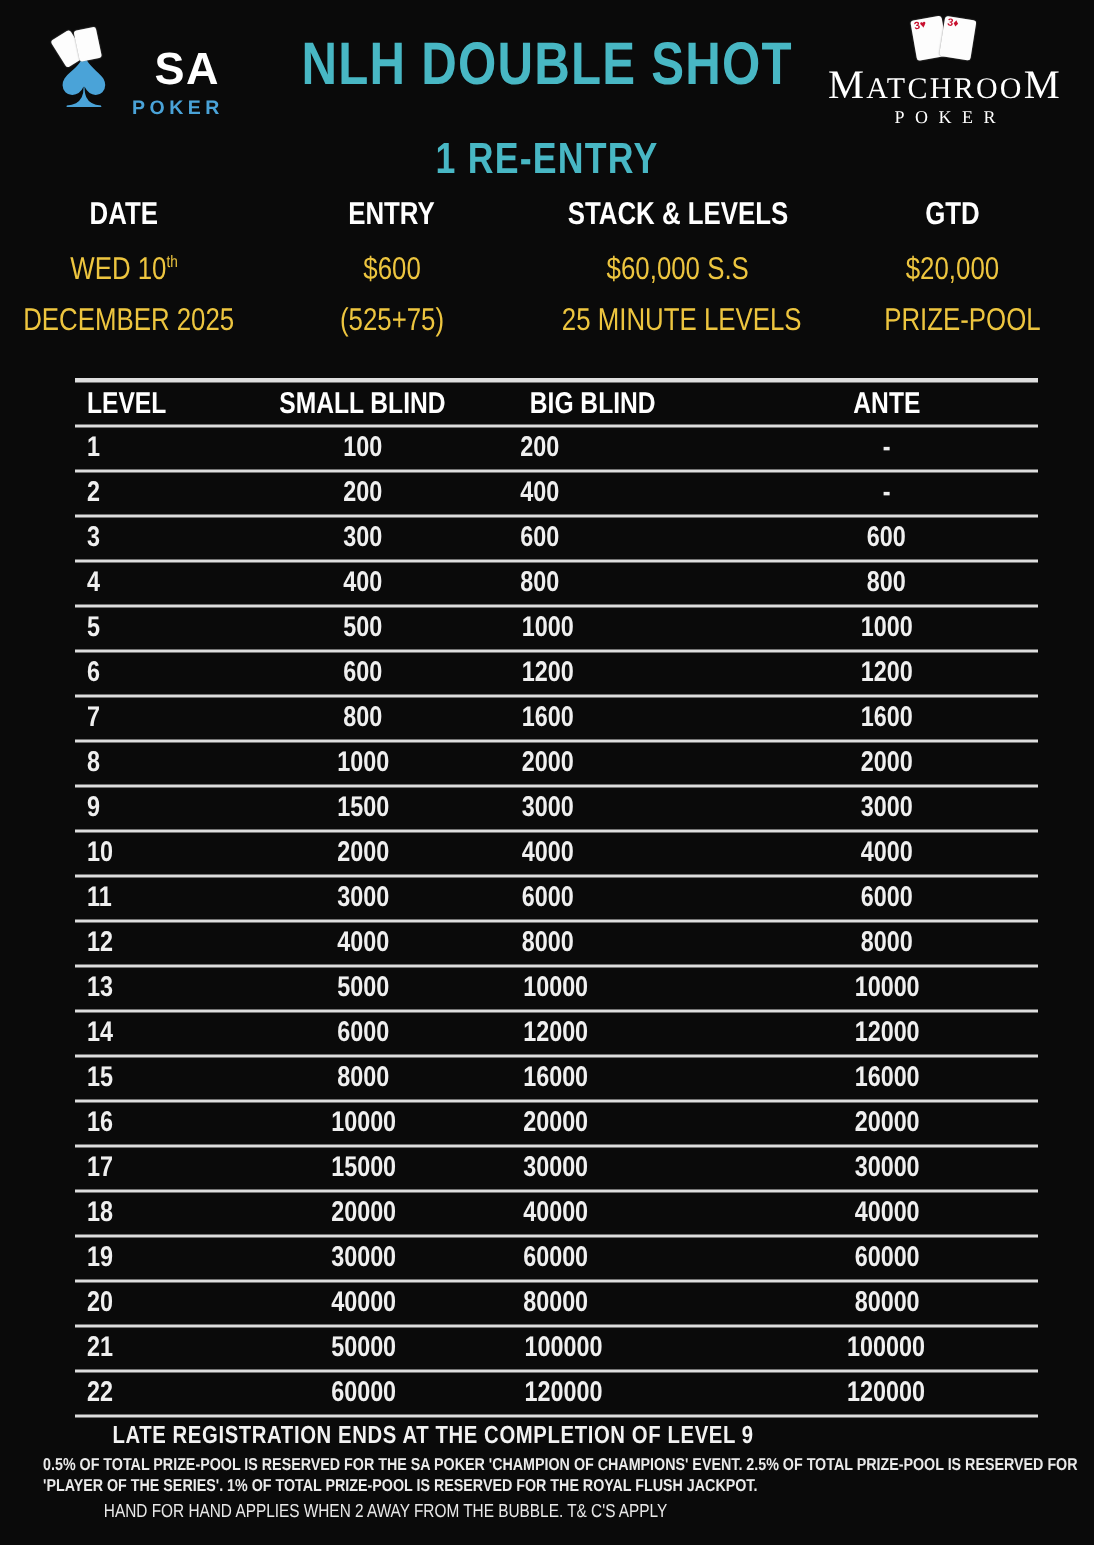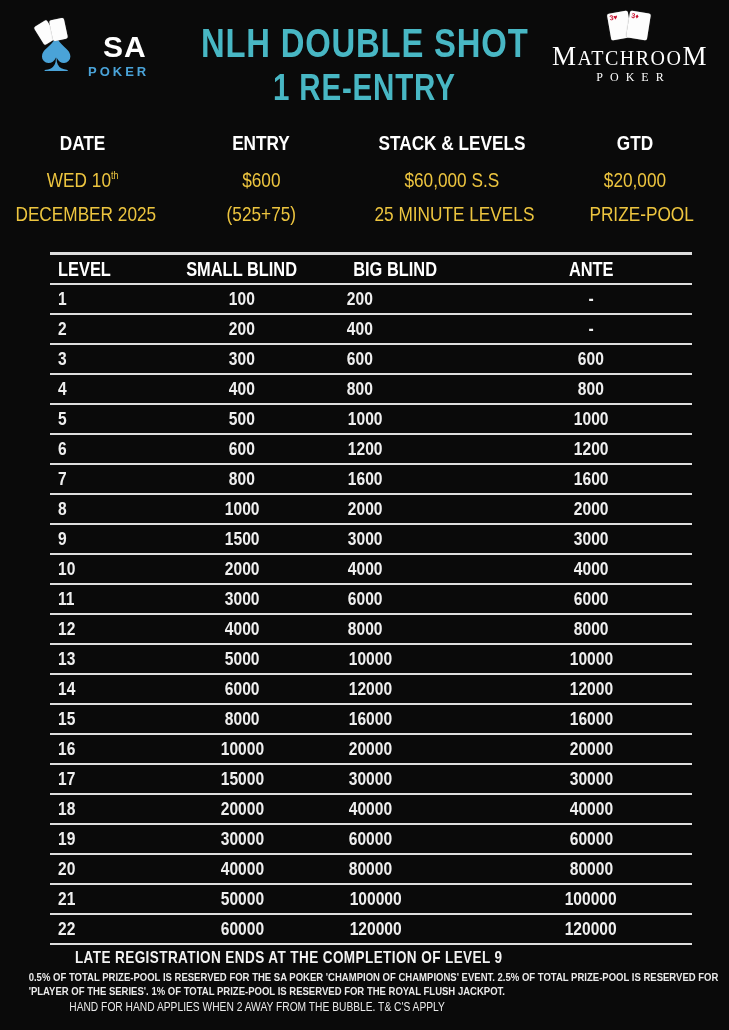--- a/index.html
+++ b/index.html
@@ -8,21 +8,21 @@
     background:var(--background,#0a0a0a);
     font-family:"Liberation Sans",sans-serif;
     color:var(--text-white,#f0f0f0);
   }
   .cond{display:inline-block;transform:scaleX(0.82);transform-origin:50% 50%;white-space:nowrap;}
   .cond-l{display:inline-block;transform:scaleX(0.82);transform-origin:0 50%;white-space:nowrap;}
 
   
   .title-block{position:absolute;top:16px;left:0;width:729px;text-align:center;}
   .title{margin:0;font-size:40px;font-weight:bold;letter-spacing:1px;color:var(--teal,#48b7c4);line-height:54px;}
-  .subtitle{font-size:36px;font-weight:bold;letter-spacing:1px;color:var(--teal,#48b7c4);line-height:32px;margin-top:2px;}
+  .subtitle{font-size:29px;font-weight:bold;letter-spacing:1px;color:var(--teal,#48b7c4);line-height:32px;margin-top:20px;}
 
   .sa-logo{position:absolute;left:32px;top:18px;width:140px;height:80px;}
   .sa-card{position:absolute;width:15px;height:21px;background:#fdfdfd;border-radius:2px;box-shadow:0 0 1px #888;
     color:#1d4f7a;font-size:7px;line-height:8px;padding-left:2px;box-sizing:border-box;}
   .sa-c1{left:6px;top:4px;transform:rotate(-32deg);}
   .sa-c2{left:19px;top:1px;transform:rotate(-12deg);}
   .sa-spade{position:absolute;left:8px;top:2px;font-size:60px;line-height:62px;color:var(--logo-blue,#4aa3d8);}
   .sa-text{position:absolute;left:56px;top:12px;}
   .sa-sa{display:block;font-size:30px;font-weight:bold;color:#ffffff;letter-spacing:1px;margin-left:15px;}
   .sa-poker{display:block;font-size:13px;font-weight:bold;color:var(--logo-blue,#4aa3d8);letter-spacing:3px;margin-top:0px;}

